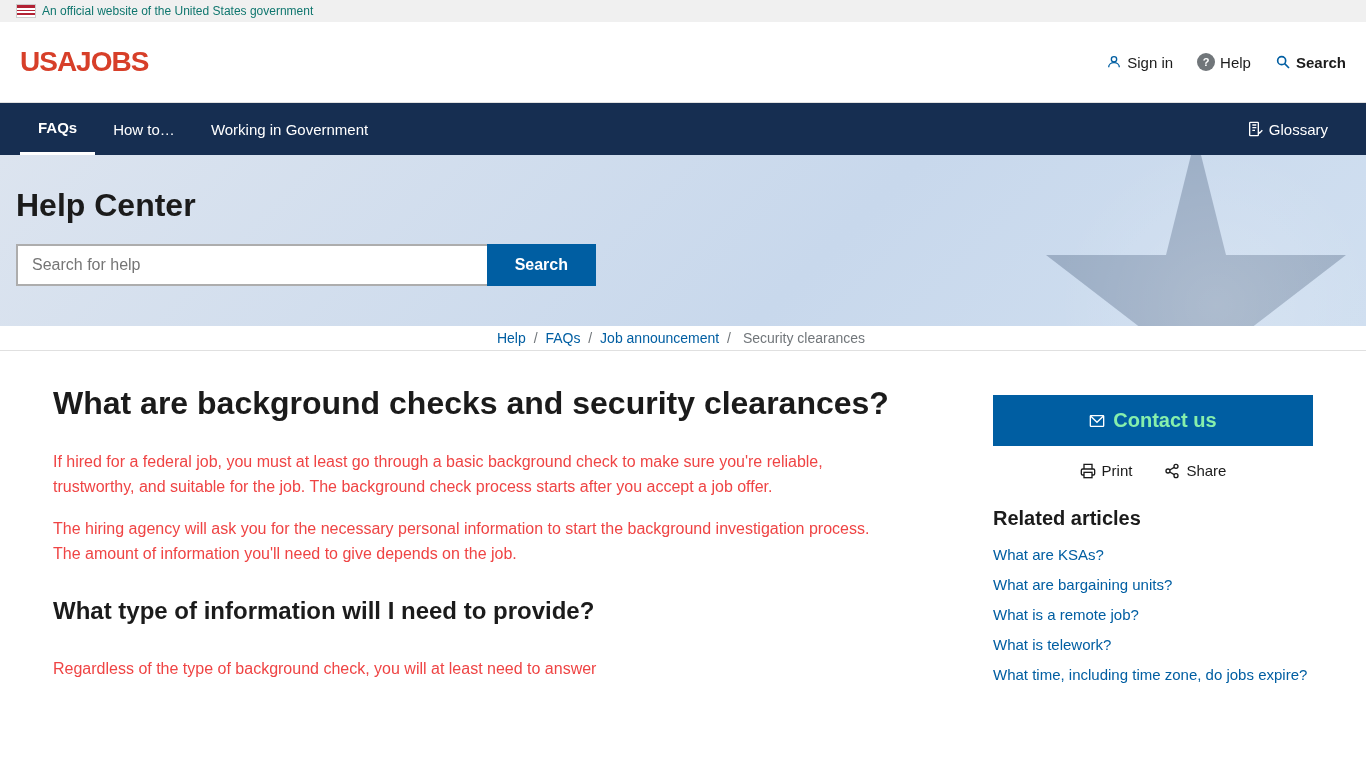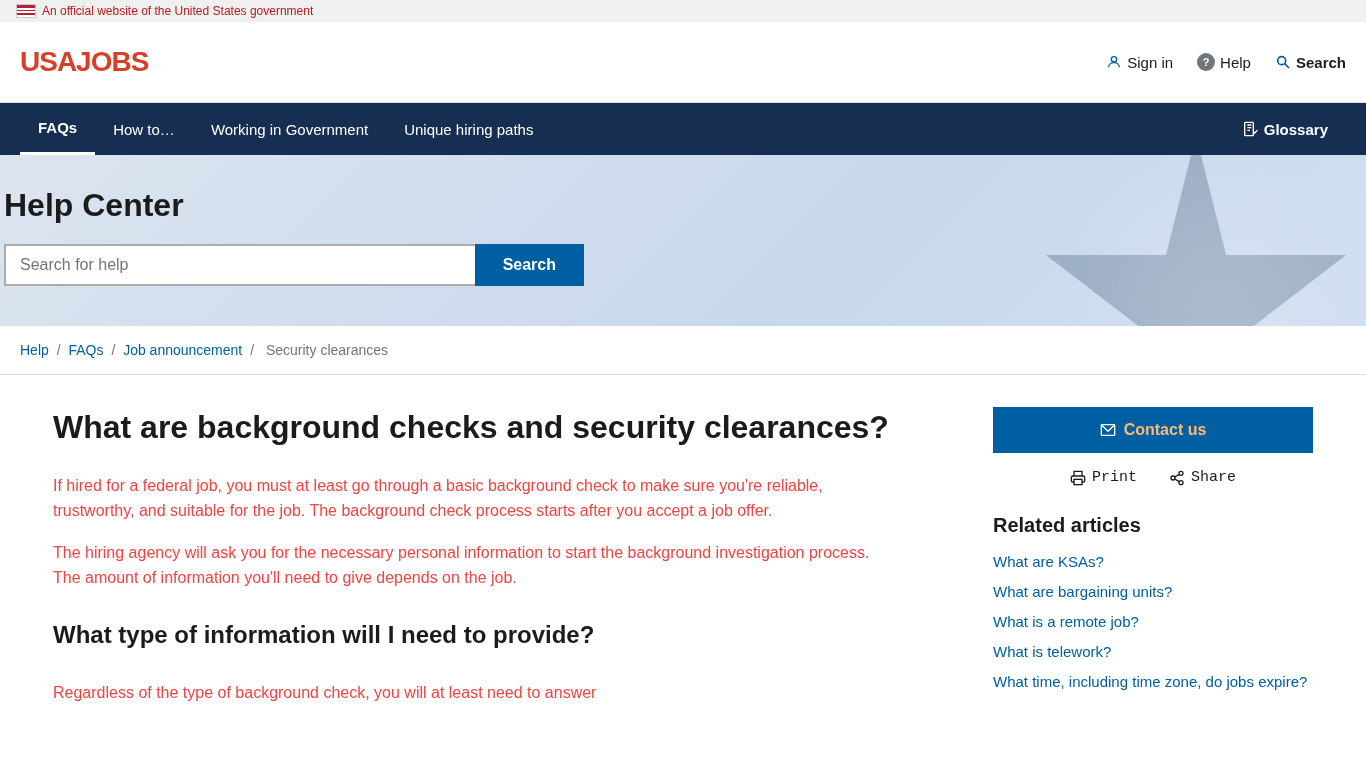--- a/index.html
+++ b/index.html
@@ -3,21 +3,21 @@
   <meta charset="utf-8">
   <style>
     * { margin: 0; padding: 0; box-sizing: border-box; }
     body { font-family: 'Source Sans Pro', Arial, sans-serif; font-size: 16px; color: #1b1b1b; background: #fff; }
 
     
     .gov-banner {
       background: #f0f0f0;
       padding: 4px 16px;
       font-size: 12px;
-      color: #b91c1c;
+      color: #0f766e;
       display: flex;
       align-items: center;
       gap: 6px;
     }
     .gov-banner .flag {
       width: 20px; height: 14px;
       background: linear-gradient(to bottom, #b22234 0%, #b22234 23%, #fff 23%, #fff 38%, #b22234 38%, #b22234 54%, #fff 54%, #fff 69%, #b22234 69%, #b22234 85%, #fff 85%, #fff 100%);
       border: 1px solid #ccc;
       display: inline-block;
       flex-shrink: 0;
@@ -88,27 +88,26 @@
       display: inline-block;
     }
     .main-nav a.active {
       border-bottom: 3px solid #fff;
       font-weight: 600;
     }
     .main-nav .glossary-link {
       display: flex;
       align-items: center;
       gap: 6px;
-      font-weight: bold;
     }
 
     
     .hero {
       background: linear-gradient(135deg, #dce4ef 0%, #c8d8ec 60%, #d0dff0 100%);
-      padding: 32px 4px 40px;
+      padding: 32px 16px 40px;
       position: relative;
       overflow: hidden;
     }
     .hero::after {
       content: '';
       position: absolute;
       right: -40px;
       top: -40px;
       width: 380px;
       height: 380px;
@@ -146,24 +145,25 @@
       color: #fff;
       border: none;
       padding: 10px 28px;
       font-size: 16px;
       font-weight: 600;
       cursor: pointer;
     }
 
     
     .breadcrumb {
-      padding: 16px 20px;
+      padding: 4px 20px;
       font-size: 14px;
       border-bottom: 1px solid #e0e0e0;
       background: #fff;
+      text-align: center;
     }
     .breadcrumb a {
       color: #005ea2;
       text-decoration: none;
     }
     .breadcrumb span { color: #71767a; margin: 0 4px; }
 
     
     .content-wrapper {
       max-width: 1300px;
@@ -203,44 +203,44 @@
       width: 320px;
       flex-shrink: 0;
     }
     .contact-btn {
       display: flex;
       align-items: center;
       justify-content: center;
       gap: 8px;
       width: 100%;
       background: #005ea2;
-      color: #fdba74;
+      color: #86efac;
       border: none;
       padding: 14px 20px;
-      font-size: 16px;
+      font-size: 20px;
       font-weight: 600;
       cursor: pointer;
       text-decoration: none;
       margin-bottom: 16px;
+      margin-top: 12px;
     }
     .sidebar-actions {
       display: flex;
       justify-content: center;
       gap: 32px;
       margin-bottom: 28px;
     }
     .sidebar-action {
       display: flex;
       align-items: center;
       gap: 6px;
       color: #1b1b1b;
       font-size: 15px;
       cursor: pointer;
       text-decoration: none;
-      font-family: Liberation Mono, monospace;
     }
     .related-articles h3 {
       font-size: 20px;
       font-weight: 700;
       margin-bottom: 16px;
     }
     .related-articles ul {
       list-style: none;
     }
     .related-articles li {
@@ -289,21 +289,20 @@
       <span>Search</span>
     </a>
   </nav>
 </header>
 
 <nav class="main-nav">
   <div class="main-nav-left">
     <a href="#" class="active">FAQs</a>
     <a href="#">How to…</a>
     <a href="#">Working in Government</a>
-    <a href="#">Unique hiring paths</a>
   </div>
   <a href="#" class="glossary-link">
     <svg width="16" height="16" viewBox="0 0 24 24" fill="none" stroke="#fff" stroke-width="2">
         <rect x="4" y="2" width="13" height="20" rx="1"></rect>
         <path d="M8 6h6M8 10h6M8 14h4"></path>
         <path d="M17 16l2 2 4-4" stroke="#fff"></path>
       </svg>
     <span>Glossary</span>
   </a>
 </nav>

